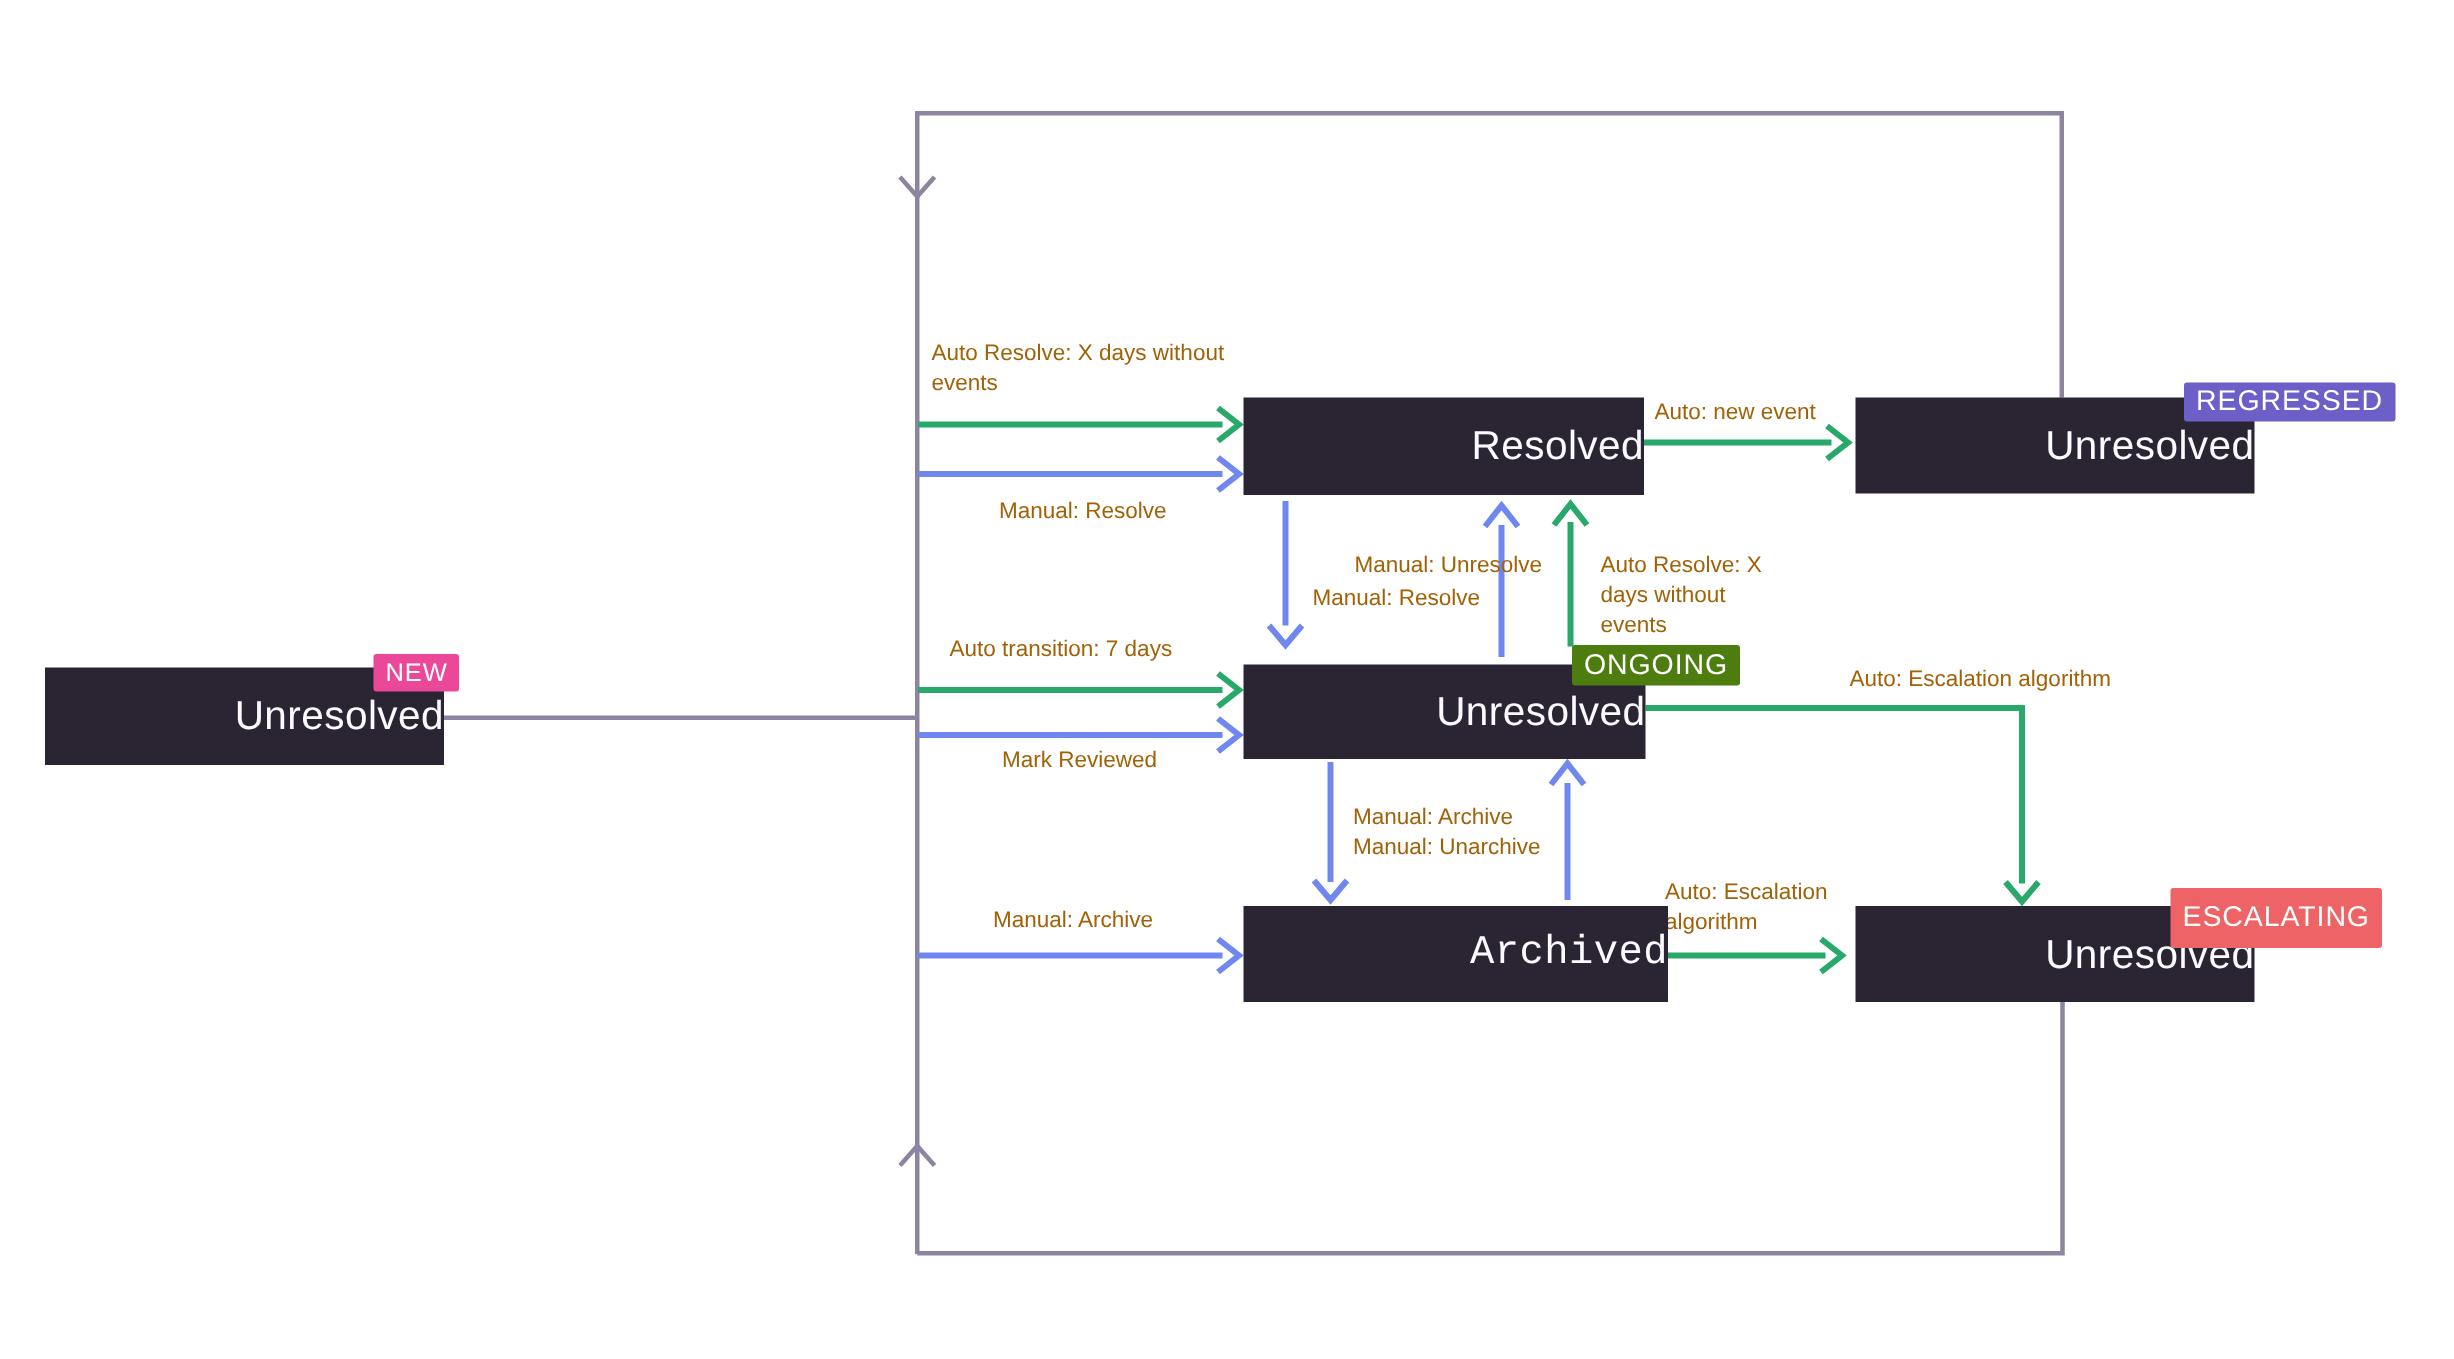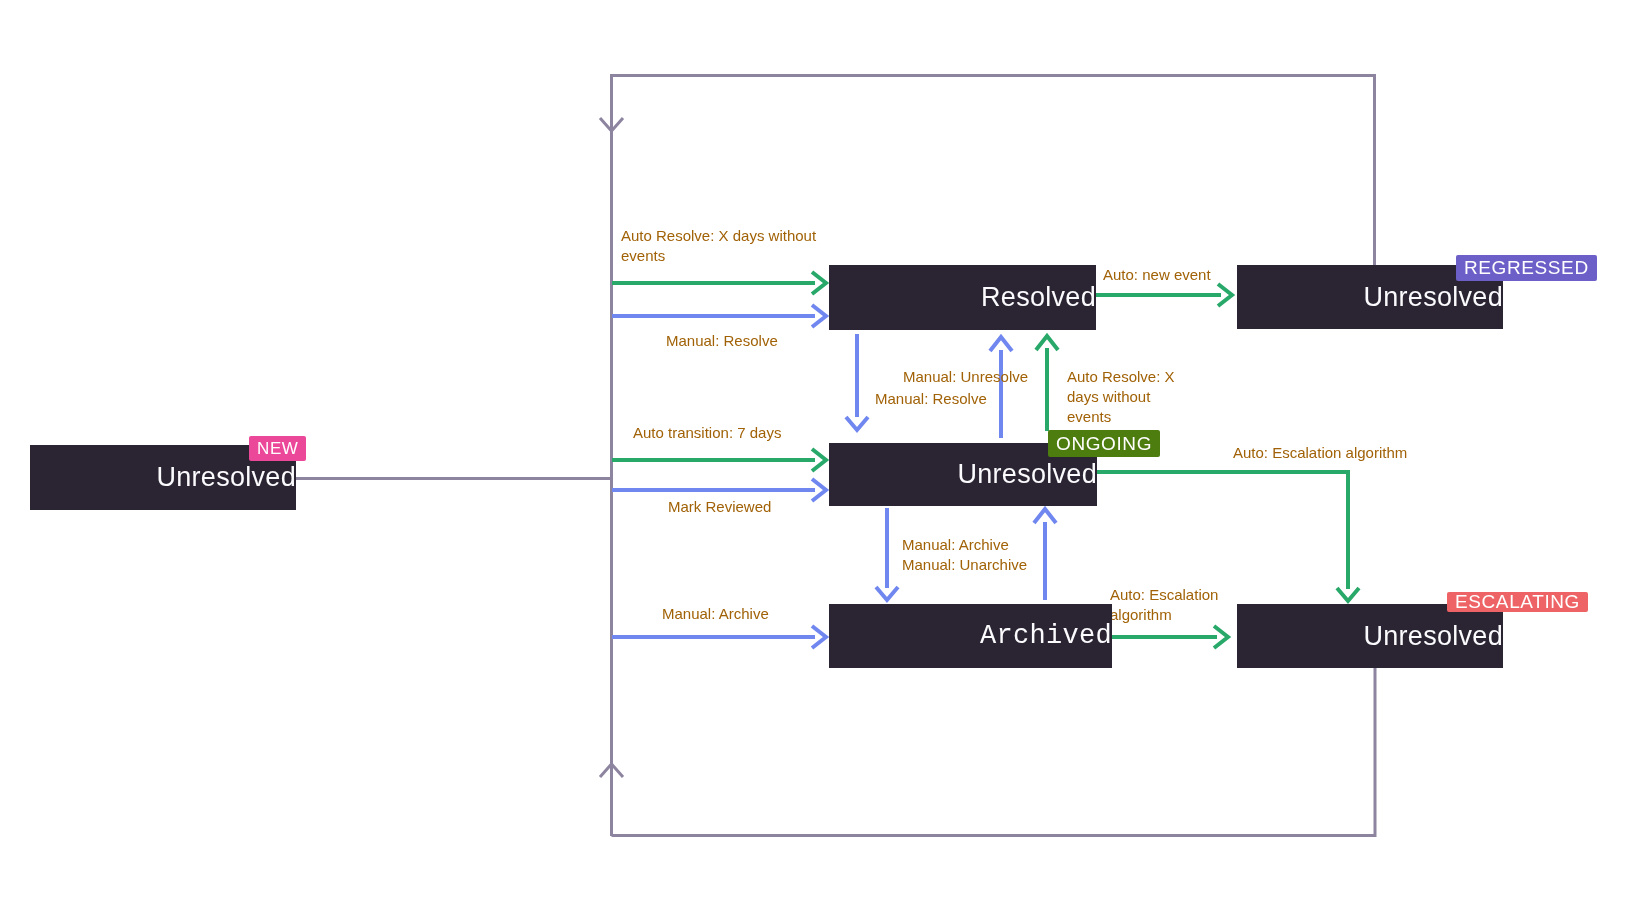--- a/index.html
+++ b/index.html
@@ -47,21 +47,21 @@
   #box-resolved{left:829px;top:265px;width:267px;height:65px;}
   #box-ongoing{left:829px;top:443px;width:268px;height:63px;}
   #box-archived{left:829px;top:604px;width:283px;height:64px;font-family:Liberation Mono, monospace;}
   #box-regressed{left:1237px;top:265px;width:266px;height:64px;}
   #box-escalating{left:1237px;top:604px;width:266px;height:64px;}
 
   
   #badge-new{left:249px;top:436px;height:25px;background:#ec4899;font-size:17px;}
   #badge-ongoing{left:1048px;top:430px;height:27px;background:#4d7c0f;}
   #badge-regressed{left:1456px;top:255px;height:26px;background:#6C5FC7;}
-  #badge-escalating{left:1447px;top:592px;height:20px;background:#EE6365;}
+  #badge-escalating{left:1447px;top:592px;height:40px;background:#EE6365;}
 
   
   #lbl-auto-resolve-top{left:621px;top:226px;width:205px;}
   #lbl-manual-resolve-top{left:666px;top:331px;}
   #lbl-auto-transition{left:633px;top:423px;text-align:right;}
   #lbl-mark-reviewed{left:668px;top:497px;}
   #lbl-manual-archive-left{left:662px;top:604px;}
   #lbl-manual-unresolve{left:870px;top:367px;margin-left:33px;}
   #lbl-manual-resolve-mid{left:875px;top:389px;}
   #lbl-auto-resolve-mid{left:1067px;top:367px;width:118px;}

